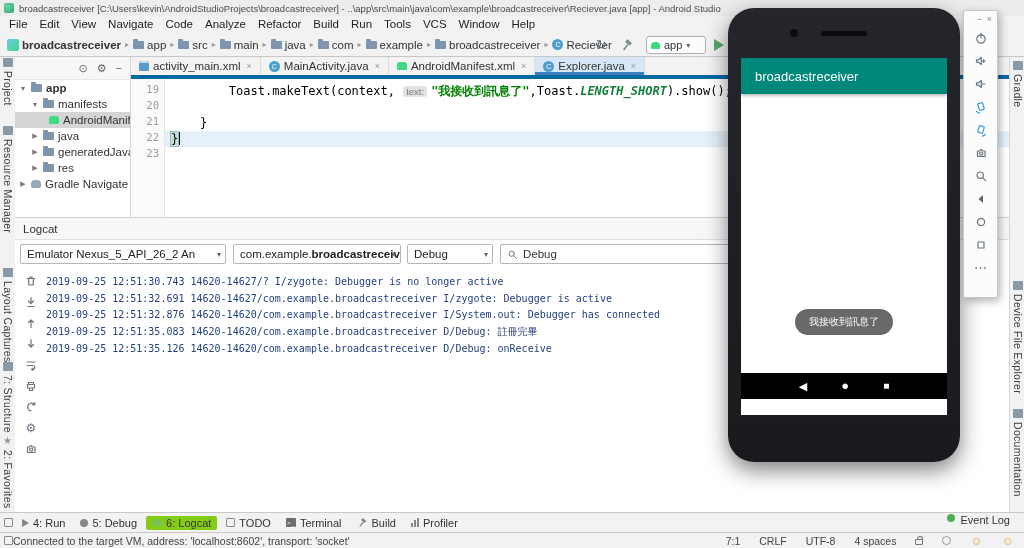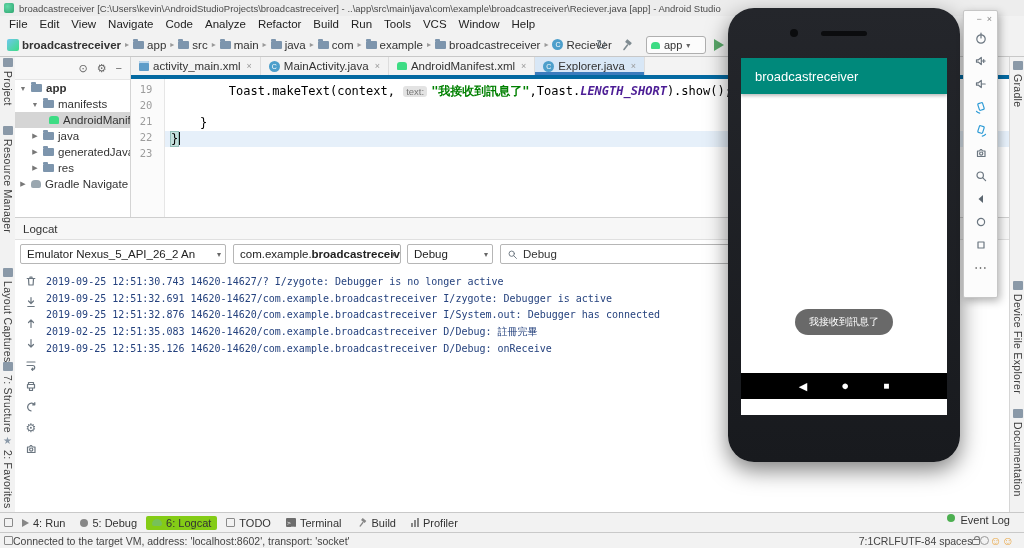--- a/index.html
+++ b/index.html
@@ -51,26 +51,26 @@
   
   .tabbar {position:absolute;left:131px;top:57px;width:878px;height:22px;background:#F3F3F3;border-bottom:4px solid #0369a1;display:flex}
   .etab {display:flex;align-items:center;gap:4px;padding:0 8px;font-size:11.5px;border-right:1px solid #DDD;color:#333;white-space:nowrap}
   .etab.active {background:#D8E7F6;box-shadow:inset 0 -3px 0 #3C7CBE}
   .tab-x {color:#999;font-size:9px;margin-left:2px}
   .layout-icon {width:10px;height:10px;background:#5D9CC9;border-radius:1px;box-shadow:inset 0 2px 0 #BDD7EC}
 
   
   .editor {position:absolute;left:131px;top:79px;width:878px;height:138px;background:#fff}
   .gutter {position:absolute;left:0;top:0;width:34px;height:100%;background:#FBFBFB;border-right:1px solid #E6E6E6}
-  .lnum {position:absolute;right:5px;width:26px;text-align:center;font-family:"DejaVu Sans Mono",monospace;font-size:10.5px;color:#9c9c9c}
+  .lnum {position:absolute;right:5px;width:26px;text-align:right;font-family:"DejaVu Sans Mono",monospace;font-size:10.5px;color:#9c9c9c}
   .curline {position:absolute;left:0;width:100%;height:16px;background:#E6F0FA;top:52px}
   .cline {position:absolute;left:40px;font-family:"DejaVu Sans Mono",monospace;font-size:12px;white-space:pre;color:#000;line-height:16px;height:16px}
   .hint {background:#E3E3E3;color:#777;border-radius:3px;padding:0 3px;font-size:9.5px;font-family:"Liberation Sans",sans-serif;margin:0 4px 0 1px}
   .str {color:#008000;font-weight:bold}
-  .const {color:#4c1d95;font-weight:bold;font-style:italic}
+  .const {color:#15803d;font-weight:bold;font-style:italic}
   .brace {background:#C4E0DC;outline:1px solid #93BFB9}
   .caret {position:absolute;width:1px;height:13px;background:#111;left:48px;top:53px}
 
   
   .logcat {position:absolute;left:15px;top:217px;width:994px;height:295px;background:#fff;border-top:1px solid #CFCFCF}
   .lc-header {height:22px;background:#F7F7F7;border-bottom:1px solid #E0E0E0;display:flex;align-items:center;padding-left:8px;font-size:11.5px;color:#333}
   .dd {position:absolute;top:26px;height:20px;background:#fff;border:1px solid #B6B6B6;border-radius:2px;font-size:11.5px;display:flex;align-items:center;padding:0 16px 0 6px;white-space:nowrap;overflow:hidden;color:#222}
   .dd .arr {position:absolute;right:4px}
   .searchbox {position:absolute;top:26px;left:485px;width:236px;height:20px;background:#fff;border:1px solid #B6B6B6;border-radius:2px;display:flex;align-items:center;gap:5px;padding:0 6px;font-size:11.5px;color:#333}
   .lc-tools {position:absolute;left:4px;top:56px;width:24px;display:flex;flex-direction:column;gap:7px;align-items:center}
@@ -89,21 +89,21 @@
   .dot-icon {width:8px;height:8px;border-radius:50%;background:#878787}
   .droid-icon {width:10px;height:7px;background:#77C159;border-radius:5px 5px 2px 2px}
   .term-icon {width:10px;height:9px;background:#6d6d6d;border-radius:1px;color:#fff;font-size:6px;line-height:9px;text-align:center;font-family:"DejaVu Sans Mono",monospace}
   .bars-icon {display:flex;align-items:flex-end;gap:1px;height:9px}
   .bars-icon i {display:block;width:2px;background:#878787}
   .eventlog {position:absolute;right:14px;top:514px;display:flex;align-items:flex-start;gap:5px;font-size:11px}
   .green-dot {width:8px;height:8px;border-radius:50%;background:#4CAF50}
 
   
   .statusbar {position:absolute;left:0;top:532px;width:100%;height:16px;background:#F2F2F2;border-top:1px solid #C9C9C9;display:flex;align-items:center;padding-left:4px;font-size:10.5px;color:#444}
-  .sb-right {margin-left:auto;display:flex;align-items:center;gap:0;padding-right:10px}
+  .sb-right {margin-left:auto;display:flex;align-items:center;gap:19px;padding-right:10px}
   .lock {width:8px;height:6px;border:1px solid #777;border-radius:1px;position:relative;margin-top:3px}
   .lock:before {content:"";position:absolute;left:1px;top:-4px;width:4px;height:3px;border:1px solid #777;border-bottom:none;border-radius:3px 3px 0 0}
   .ind {width:9px;height:9px;border:1.4px solid #999;border-radius:50%}
   .smiley {color:#E9A33D;font-size:12px;line-height:12px}
 
   
   .emu {position:absolute;left:728px;top:8px;width:232px;height:454px;background:linear-gradient(#24262b,#181a1e);border-radius:26px;box-shadow:0 8px 22px rgba(0,0,0,.5);z-index:50}
   .emu-speaker {position:absolute;left:50%;top:23px;transform:translateX(-50%);width:46px;height:5px;border-radius:3px;background:#0b0c0e}
   .emu-cam {position:absolute;left:62px;top:21px;width:8px;height:8px;border-radius:50%;background:#0b0c0e}
   .screen {position:absolute;left:13px;top:50px;width:206px;height:357px;background:#fff;overflow:hidden}
@@ -384,21 +384,21 @@
             <path d="M3.5 5h2l1-1.3h1L8.5 5H11v5.5H3.5z"></path>
             <circle cx="7.2" cy="7.6" r="1.6"></circle>
           </svg>
         </span>
     </div>
 
     <div class="lc-lines">
       <div class="lc-line">2019-09-25 12:51:30.743 14620-14627/? I/zygote: Debugger is no longer active</div>
       <div class="lc-line">2019-09-25 12:51:32.691 14620-14627/com.example.broadcastreceiver I/zygote: Debugger is active</div>
       <div class="lc-line">2019-09-25 12:51:32.876 14620-14620/com.example.broadcastreceiver I/System.out: Debugger has connected</div>
-      <div class="lc-line">2019-02-25 12:51:35.083 14620-14620/com.example.broadcastreceiver D/Debug: 註冊完畢</div>
+      <div class="lc-line">2019-09-25 12:51:35.083 14620-14620/com.example.broadcastreceiver D/Debug: 註冊完畢</div>
       <div class="lc-line">2019-09-25 12:51:35.126 14620-14620/com.example.broadcastreceiver D/Debug: onReceive</div>
     </div>
   </div>
 
   <div class="right-strip">
     <div class="vtab" style="top:4px;left:0">
       <span class="stripe-icon"></span>
       <span class="vlabel">Gradle</span>
     </div>
     <div class="vtab" style="top:224px;left:0">

